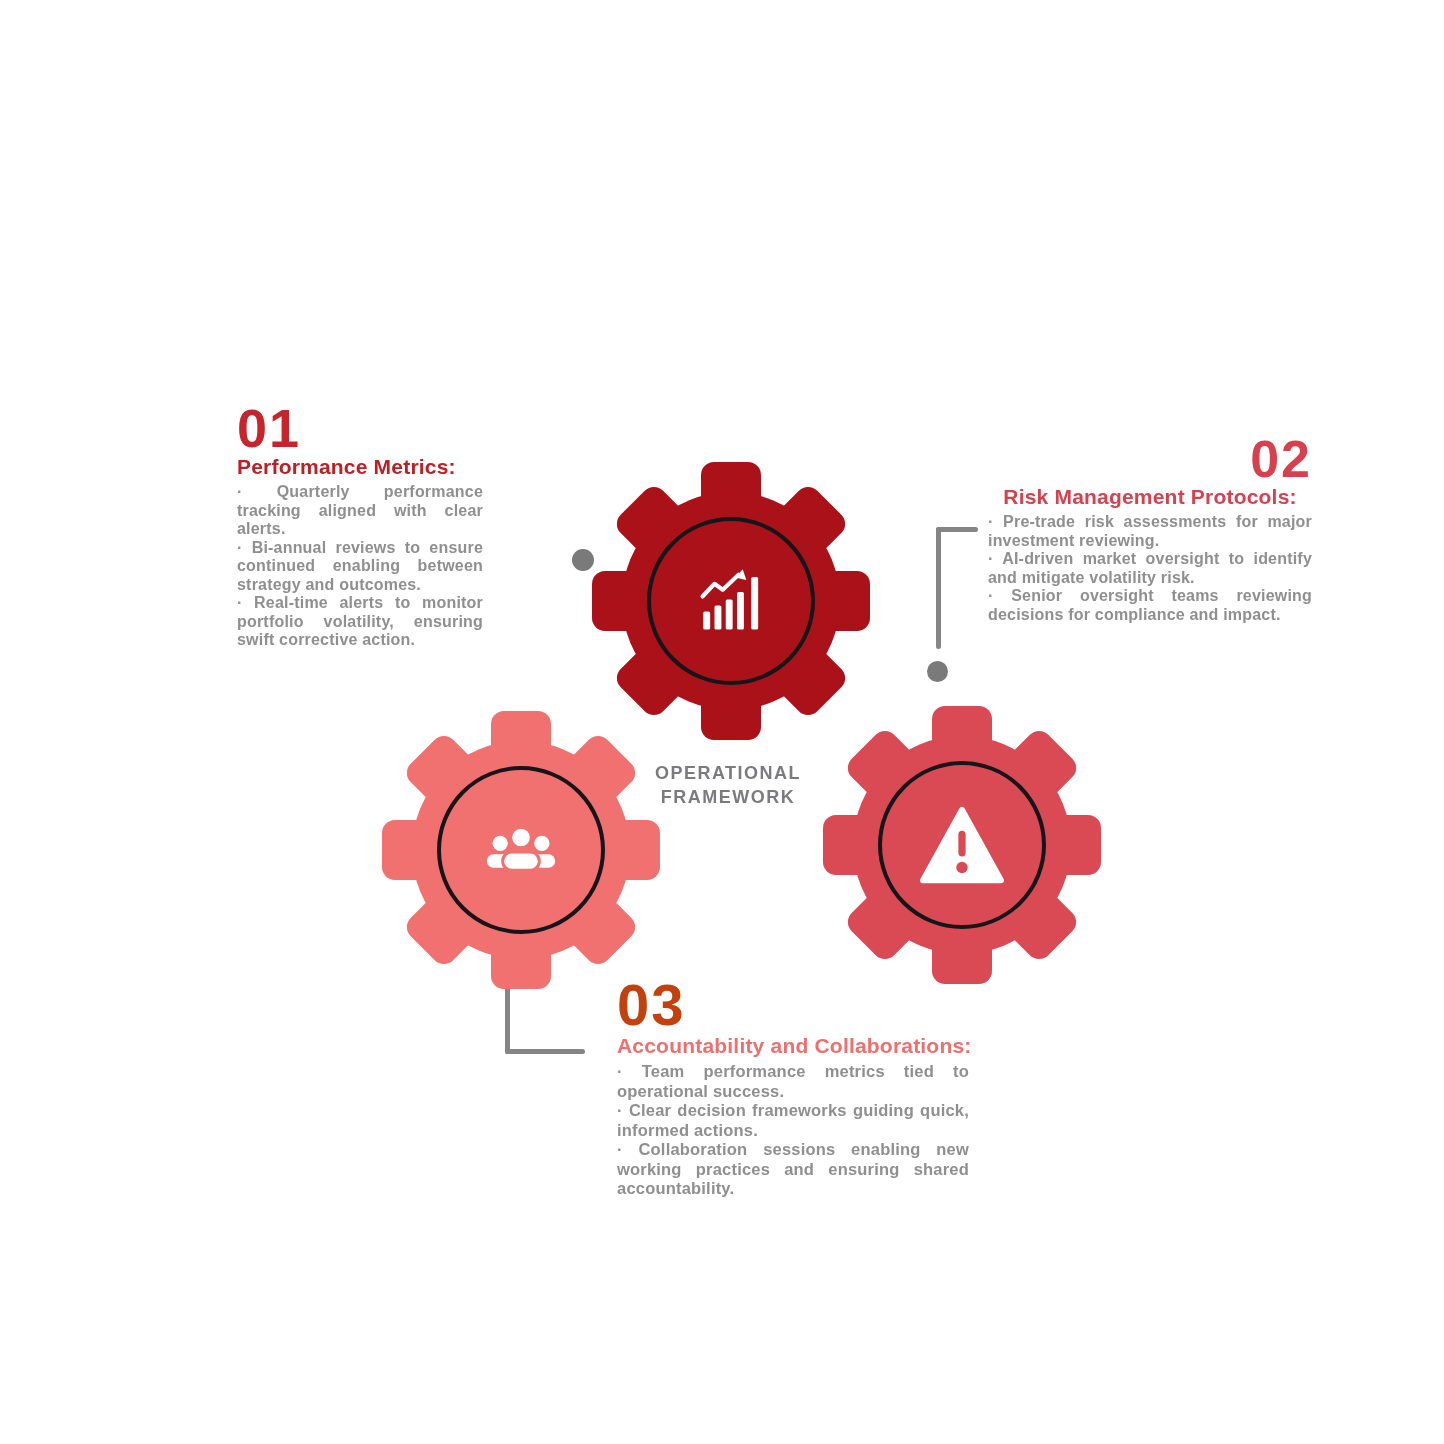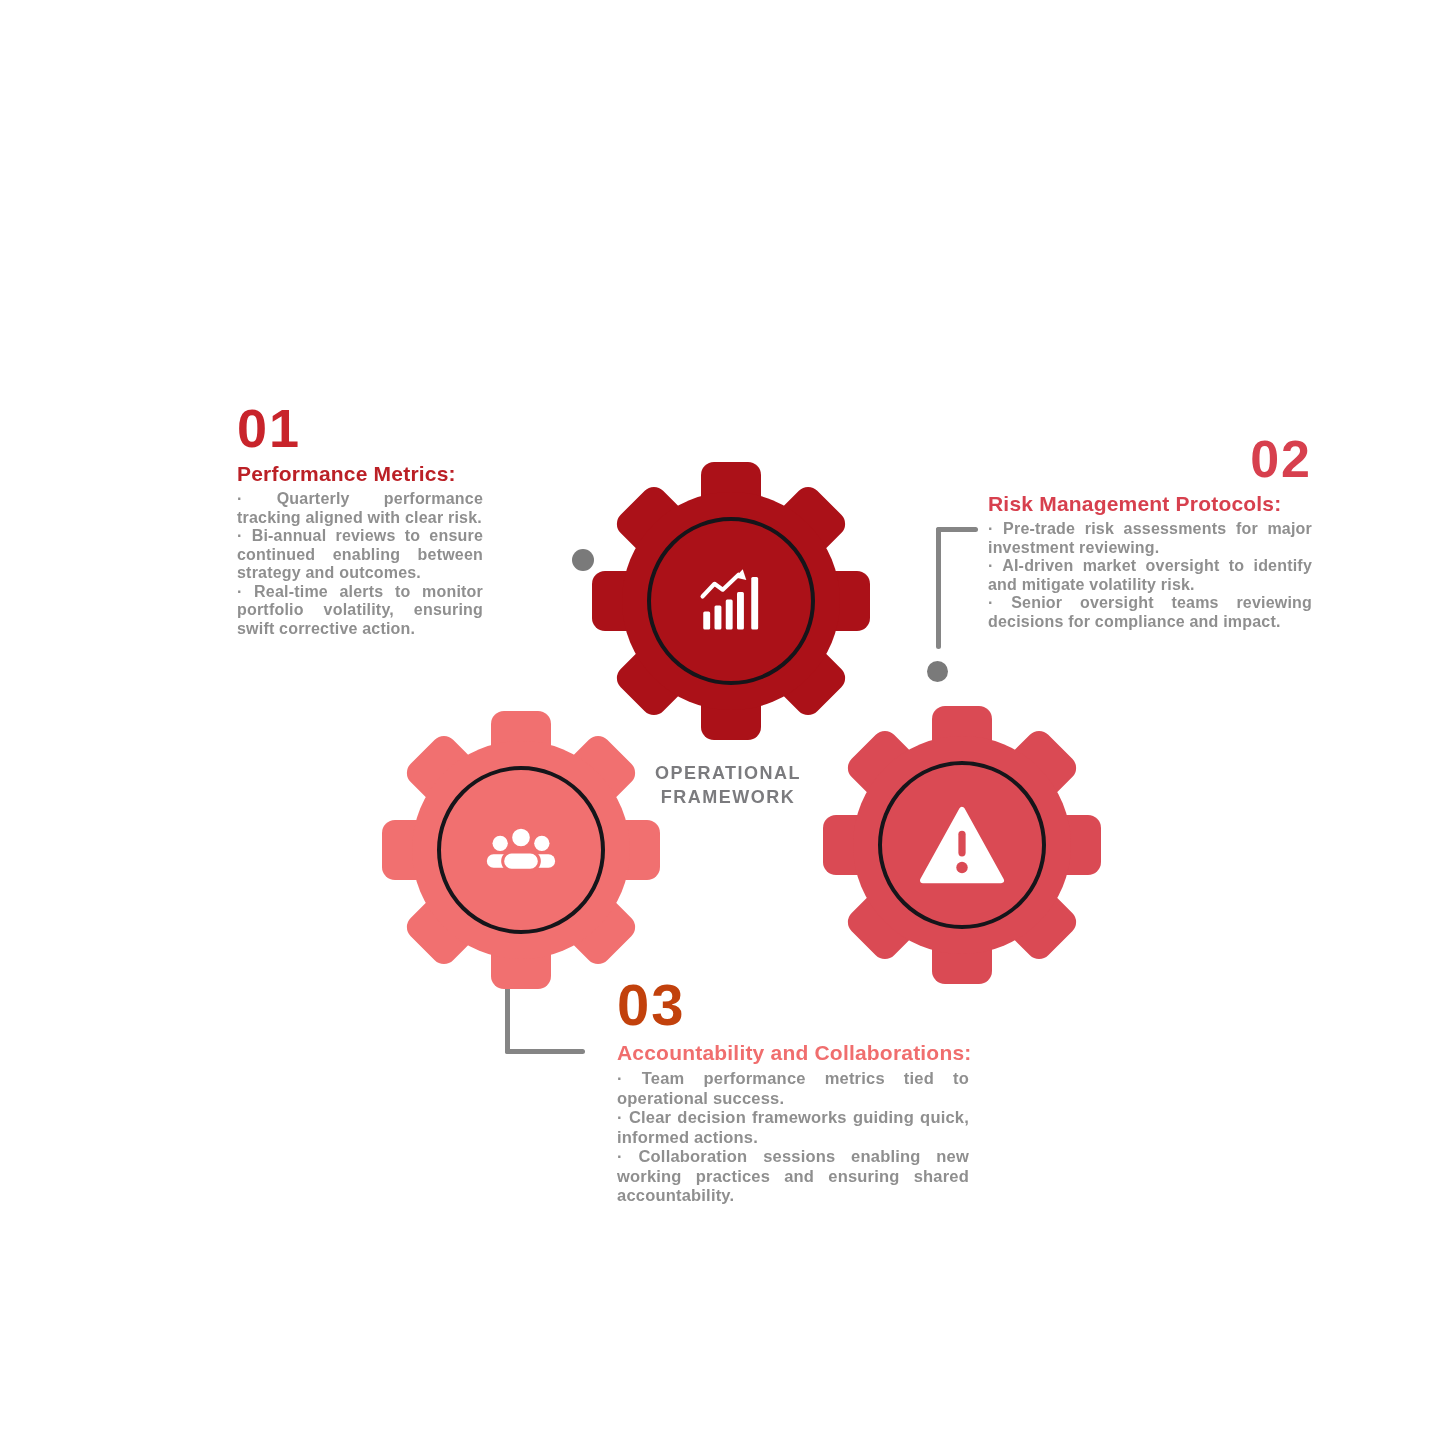--- a/index.html
+++ b/index.html
@@ -48,23 +48,23 @@
 
   
   .section{position:absolute;}
   #sec-1{left:237px;top:401px;width:246px;}
   #sec-2{left:988px;top:433px;width:324px;}
   #sec-3{left:617px;top:976px;width:352px;}
   .sec-number{font-weight:bold;line-height:1;letter-spacing:2px;}
   #sec-1 .sec-number{font-size:54px;color:#C8242B;}
   #sec-2 .sec-number{font-size:52px;color:#D7404E;text-align:right;}
   #sec-3 .sec-number{font-size:58px;color:#c2410c;}
-  .sec-heading{font-weight:bold;font-size:21px;margin:7px 0 4px;white-space:nowrap;letter-spacing:.2px;}
+  .sec-heading{font-weight:bold;font-size:21px;margin:0 0 4px;white-space:nowrap;letter-spacing:.2px;}
   #sec-1 .sec-heading{color:#BB2026;}
-  #sec-2 .sec-heading{color:#D7404E;}
+  #sec-2 .sec-heading{color:#D7404E;text-align:center;}
   #sec-3 .sec-heading{color:#F06E6E;}
   .sec-body p{
     margin:0;color:#8f8f8f;font-weight:bold;font-size:16px;line-height:18.5px;
     text-align:justify;letter-spacing:.2px;
   }
   #sec-3 .sec-body p{font-size:16.5px;line-height:19.5px;}
 
   
   .conn{position:absolute;background:#858585;}
   .conn-dot{position:absolute;background:#7a7a7a;border-radius:50%;}
@@ -77,21 +77,21 @@
 </style>
 </head>
 <body>
 
 <div id="canvas">
 
   <div class="section" id="sec-1">
     <div class="sec-number">01</div>
     <div class="sec-heading">Performance Metrics:</div>
     <div class="sec-body">
-      <p>·  Quarterly performance tracking aligned with clear risk.</p>
+      <p>·  Quarterly performance tracking aligned with clear alerts.</p>
       <p>·  Bi-annual reviews to ensure continued enabling between strategy and outcomes.</p>
       <p>·  Real-time alerts to monitor portfolio volatility, ensuring swift corrective action.</p>
     </div>
   </div>
 
   <div class="section" id="sec-2">
     <div class="sec-number">02</div>
     <div class="sec-heading">Risk Management Protocols:</div>
     <div class="sec-body">
       <p>·  Pre-trade risk assessments for major investment reviewing.</p>

